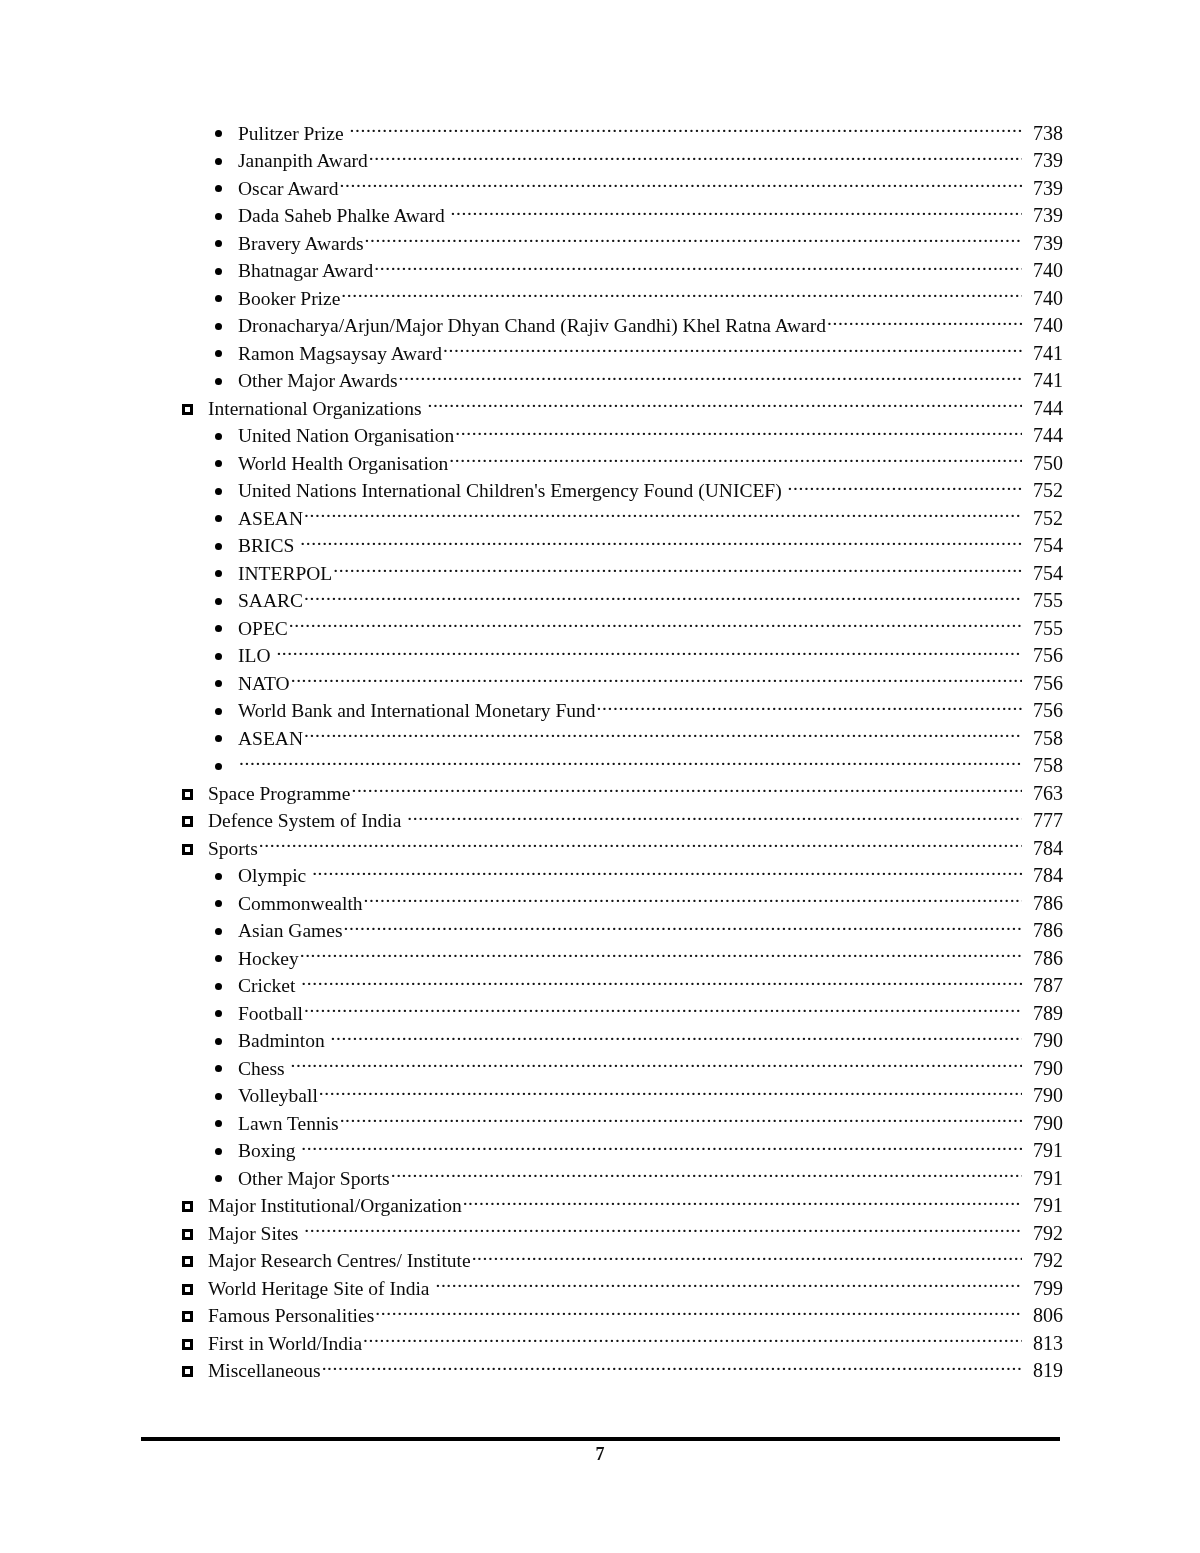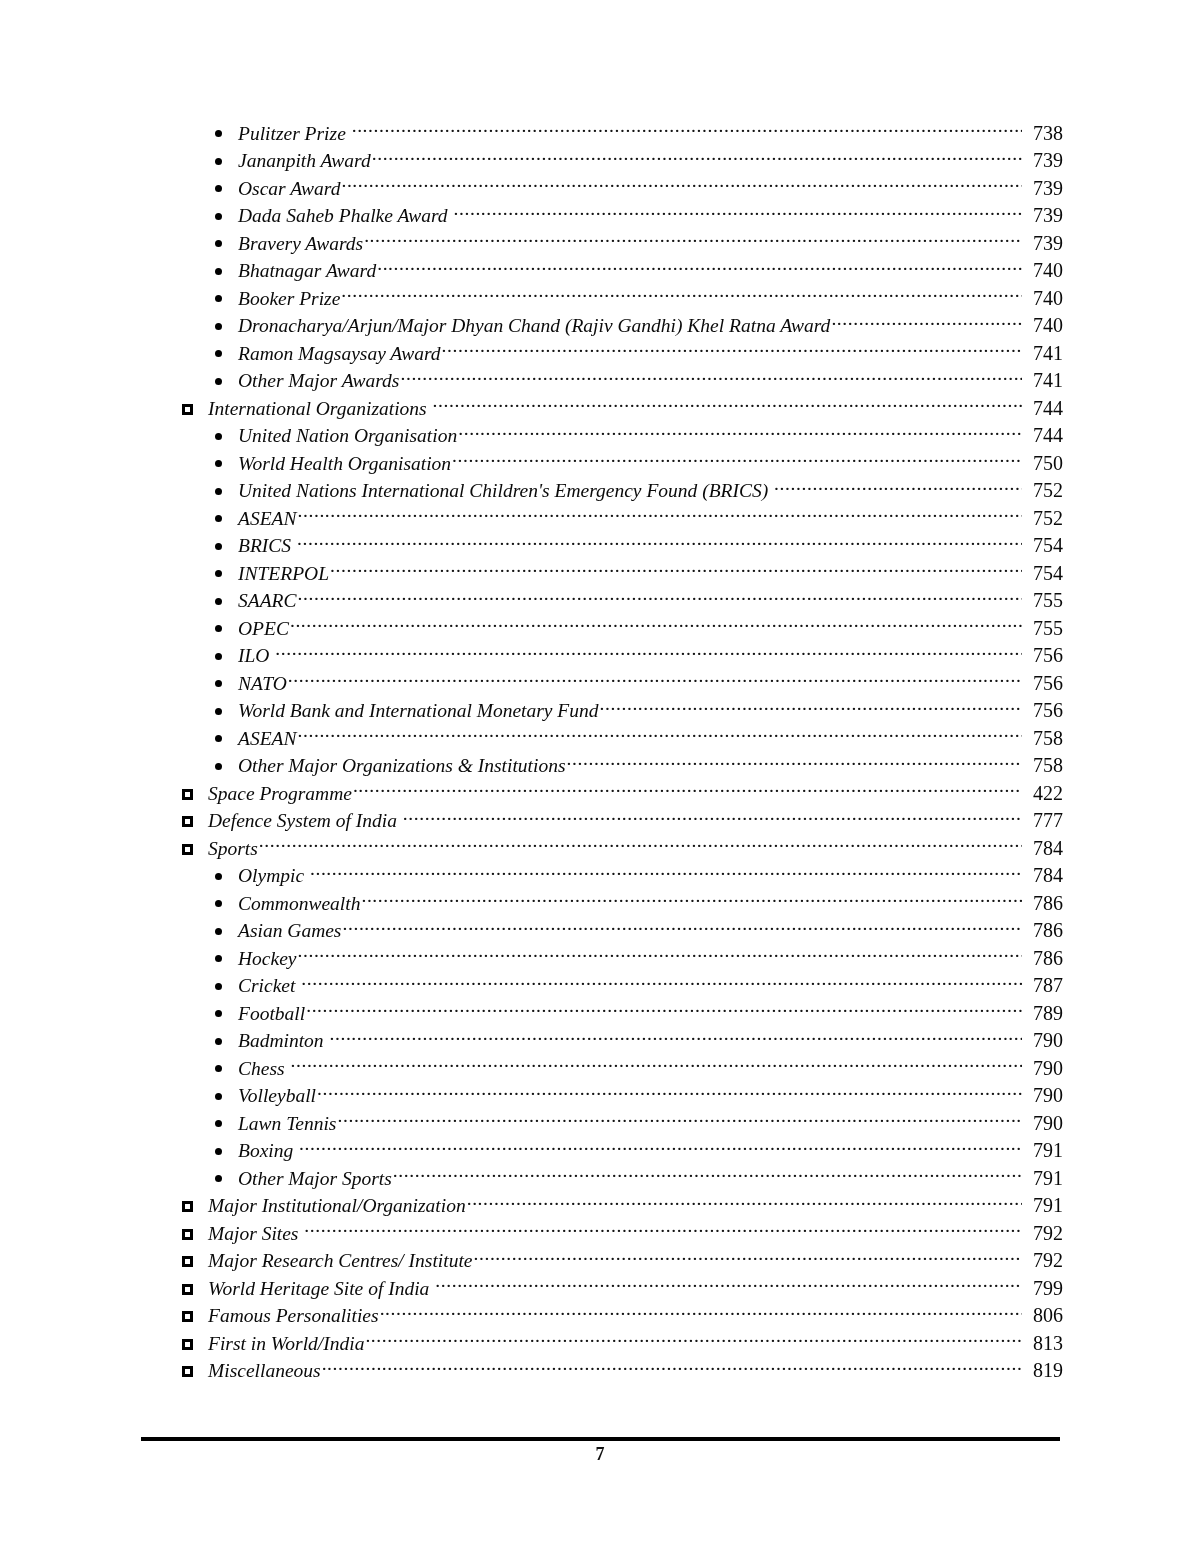--- a/index.html
+++ b/index.html
@@ -77,21 +77,20 @@
     width: 7px;
     height: 7px;
     border-radius: 50%;
     background: #000;
     vertical-align: middle;
     margin-bottom: 3px;
   }
 
   .label {
     flex: 0 0 auto;
-    font-style: italic;
   }
 
   .leader {
     flex: 1 1 auto;
     overflow: hidden;
     margin: 0 1px;
     position: relative;
     height: 27.5px;
   }
   .leader::before {
@@ -214,21 +213,21 @@
         <span class="pagenum">744</span>
       </div>
       <div class="row lvl2">
         <span class="marker"><span class="dot"></span></span>
         <span class="label">World Health Organisation</span>
         <span class="leader"></span>
         <span class="pagenum">750</span>
       </div>
       <div class="row lvl2 gap">
         <span class="marker"><span class="dot"></span></span>
-        <span class="label">United Nations International Children's Emergency Found (BRICS)</span>
+        <span class="label">United Nations International Children's Emergency Found (UNICEF)</span>
         <span class="leader"></span>
         <span class="pagenum">752</span>
       </div>
       <div class="row lvl2">
         <span class="marker"><span class="dot"></span></span>
         <span class="label">ASEAN</span>
         <span class="leader"></span>
         <span class="pagenum">752</span>
       </div>
       <div class="row lvl2 gap">
@@ -274,29 +273,28 @@
         <span class="pagenum">756</span>
       </div>
       <div class="row lvl2">
         <span class="marker"><span class="dot"></span></span>
         <span class="label">ASEAN</span>
         <span class="leader"></span>
         <span class="pagenum">758</span>
       </div>
       <div class="row lvl2">
         <span class="marker"><span class="dot"></span></span>
-        <span class="label">Other Major Organizations &amp; Institutions</span>
         <span class="leader"></span>
         <span class="pagenum">758</span>
       </div>
       <div class="row lvl1">
         <span class="marker"><span class="sq"></span></span>
         <span class="label">Space Programme</span>
         <span class="leader"></span>
-        <span class="pagenum">422</span>
+        <span class="pagenum">763</span>
       </div>
       <div class="row lvl1 gap">
         <span class="marker"><span class="sq"></span></span>
         <span class="label">Defence System of India</span>
         <span class="leader"></span>
         <span class="pagenum">777</span>
       </div>
       <div class="row lvl1">
         <span class="marker"><span class="sq"></span></span>
         <span class="label">Sports</span>

